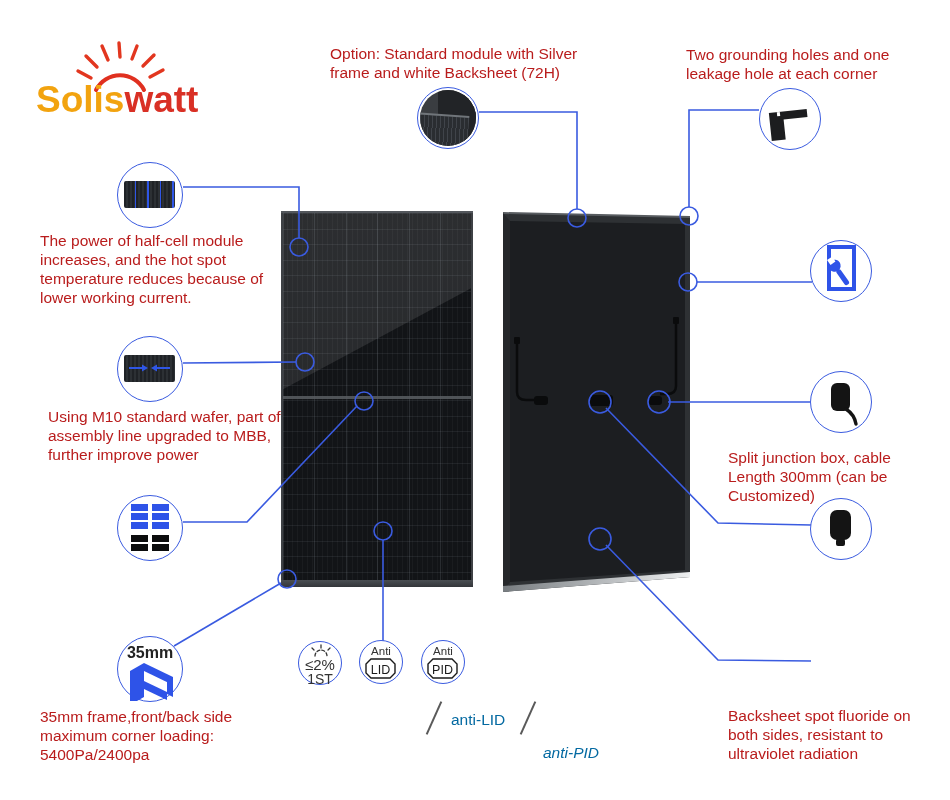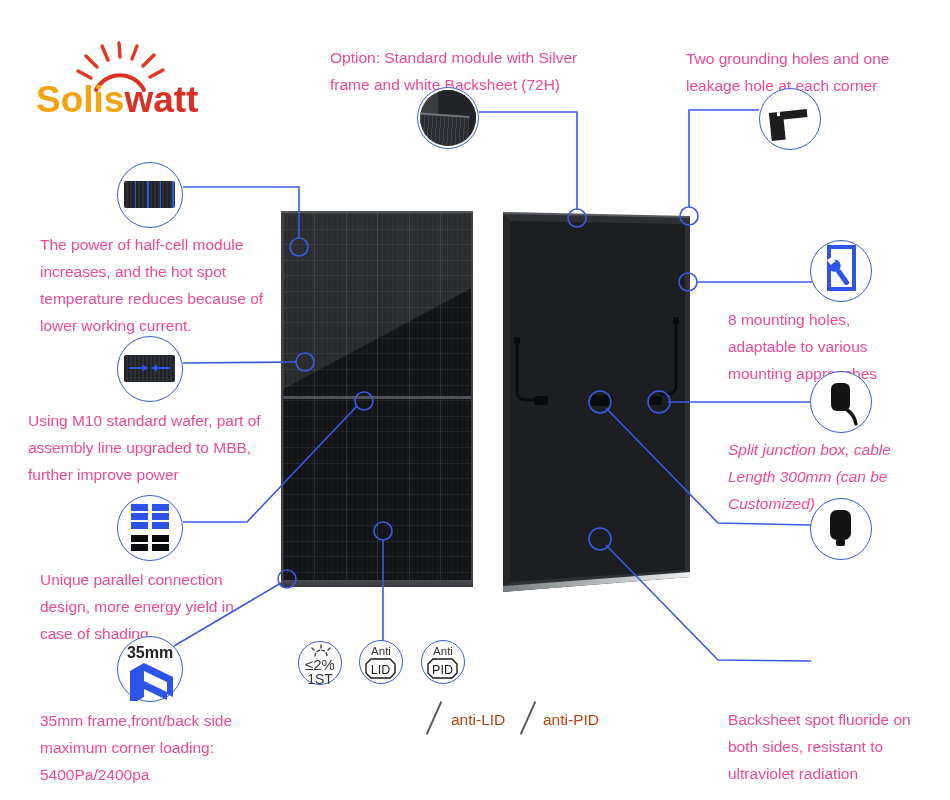--- a/index.html
+++ b/index.html
@@ -1,18 +1,18 @@
 <!DOCTYPE html>
 <html><head>
 <meta charset="utf-8">
 <style>
   html,body{margin:0;padding:0;background:#fff;}
   .stage{position:relative;width:950px;height:800px;background:#ffffff;overflow:hidden;
          font-family:"Liberation Sans", sans-serif;color:#4d4d4d;}
-  .txt{position:absolute;font-size:15.5px;line-height:27px;color:#ec4899;}
+  .txt{position:absolute;font-size:15.5px;line-height:19px;color:#b91c1c;}
   .abs{position:absolute;}
   
   .circ{position:absolute;border:1.6px solid #3a5be0;border-radius:50%;background:#fff;box-sizing:border-box;z-index:6;}
   .circ-lg{width:66px;height:66px;}
   .circ-md{width:62px;height:62px;}
   .circ-sm{width:44px;height:44px;}
   
   #leads{position:absolute;left:0;top:0;z-index:5;pointer-events:none;}
   
   .panel-front{position:absolute;left:281px;top:211px;width:192px;height:376px;background:#3e4145;z-index:1;}
@@ -35,21 +35,21 @@
     background-image:
       repeating-linear-gradient(90deg, transparent 0 10.5px, #2f56e6 10.5px 12.5px),
       repeating-linear-gradient(90deg, #1f2226 0 2px, #2c3034 2px 4px);}
   .cellchip.nolines{background-image:repeating-linear-gradient(90deg, #1f2226 0 2px, #2c3034 2px 4px);}
   .clipcirc{position:absolute;inset:2px;border-radius:50%;overflow:hidden;}
   .uv-inner{position:absolute;inset:3px;border:2px solid #17181a;border-radius:50%;box-sizing:border-box;text-align:center;}
   .uv-word{font-size:12.5px;color:#2b2b2b;margin-top:8px;letter-spacing:.2px;}
   .uv-letter{font-size:31px;font-weight:bold;color:#17181a;line-height:26px;margin-top:-2px;}
   .badge-word{position:absolute;width:100%;text-align:center;color:#333;}
   .slash{position:absolute;height:36px;border-left:2px solid #5a5a5a;transform:rotate(24deg);z-index:7;}
-  .lbl-inline{position:absolute;font-size:15.5px;color:#c2410c;z-index:7;}
+  .lbl-inline{position:absolute;font-size:15.5px;color:#0369a1;z-index:7;}
 </style>
 </head>
 <body>
 
 <div class="stage">
 
   <svg class="abs" style="left:34px;top:40px;z-index:7" width="190" height="78" viewBox="0 0 190 78">
     <g stroke="#e2361f" stroke-width="3.4" stroke-linecap="round">
       <path d="M62,50 A 27,27 0 0 1 110,50" fill="none" stroke="#e03020" stroke-width="4"></path>
       <line x1="57" y1="38" x2="44" y2="31"></line>
@@ -242,25 +242,23 @@
     <div class="badge-word" style="top:4px;font-size:11.5px;">Anti</div>
     <svg class="abs" style="left:5px;top:17px;" width="31" height="21" viewBox="0 0 31 21">
       <polygon points="6,1 25,1 30,6 30,15 25,20 6,20 1,15 1,6" fill="none" stroke="#1a1a1a" stroke-width="1.4"></polygon>
       <text x="15.5" y="15.5" text-anchor="middle" font-size="12.5" fill="#1a1a1a" font-family="Liberation Sans, sans-serif">PID</text>
     </svg>
   </div>
 
   <div class="txt" style="left:330px;top:44px;width:272px;">Option: Standard module with Silver frame and white Backsheet (72H)</div>
   <div class="txt" style="left:686px;top:45px;width:248px;">Two grounding holes and one leakage hole at each corner</div>
   <div class="txt" style="left:40px;top:231px;width:232px;">The power of half-cell module increases, and the hot spot temperature reduces because of lower working current.</div>
-  <div class="txt" style="left:28px;top:407px;width:245px;">Using M10 standard wafer, part of assembly line upgraded to MBB, further improve power</div>
-  <div class="txt" style="left:40px;top:566px;width:205px;">Unique parallel connection design, more energy yield in case of shading</div>
+  <div class="txt" style="left:48px;top:407px;width:245px;">Using M10 standard wafer, part of assembly line upgraded to MBB, further improve power</div>
   <div class="txt" style="left:40px;top:707px;width:218px;">35mm frame,front/back side maximum corner loading: 5400Pa/2400pa</div>
-  <div class="txt" style="left:728px;top:306px;width:190px;">8 mounting holes, adaptable to various mounting approaches</div>
-  <div class="txt" style="left:728px;top:436px;width:196px;font-style:italic;">Split junction box, cable Length 300mm (can be Customized)</div>
+  <div class="txt" style="left:728px;top:448px;width:196px;">Split junction box, cable Length 300mm (can be Customized)</div>
   <div class="txt" style="left:728px;top:706px;width:212px;">Backsheet spot fluoride on both sides, resistant to ultraviolet radiation</div>
 
   <div class="slash" style="left:433px;top:700px;"></div>
   <div class="lbl-inline" style="left:451px;top:711px;">anti-LID</div>
   <div class="slash" style="left:527px;top:700px;"></div>
-  <div class="lbl-inline" style="left:543px;top:711px;">anti-PID</div>
+  <div class="lbl-inline" style="left:543px;top:744px;font-style:italic;">anti-PID</div>
 
 </div>
 
 </body></html>

